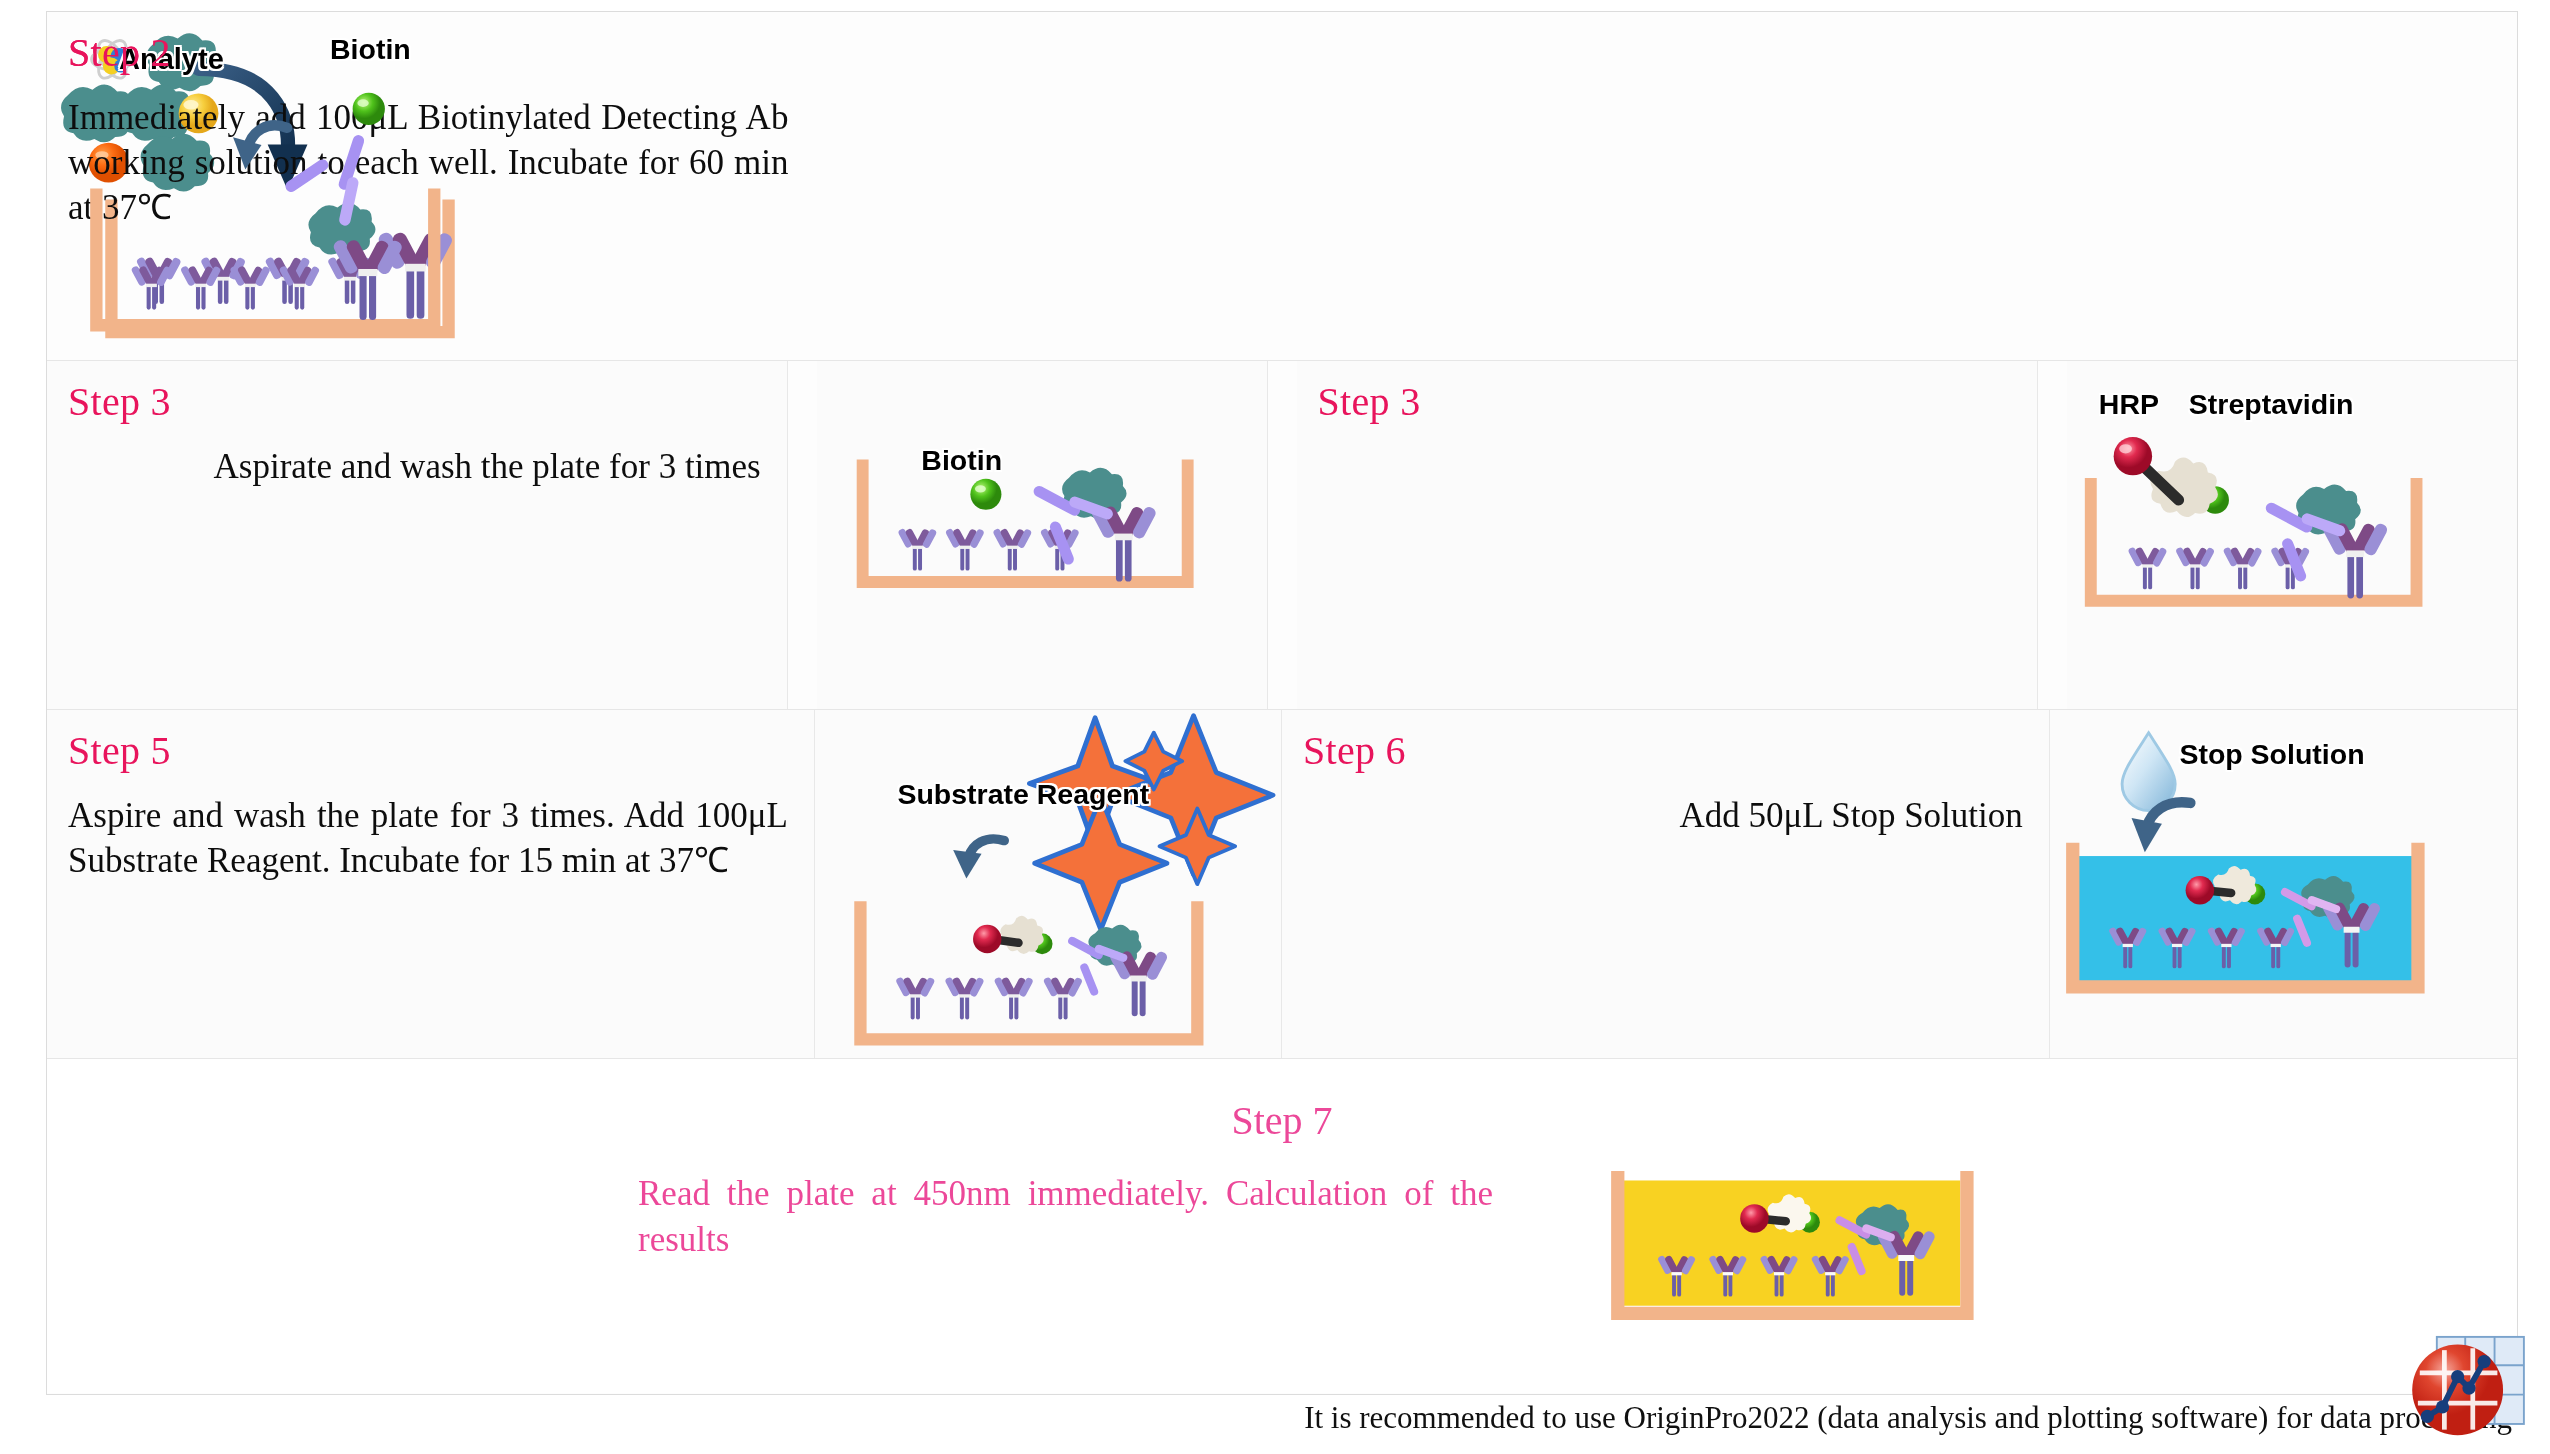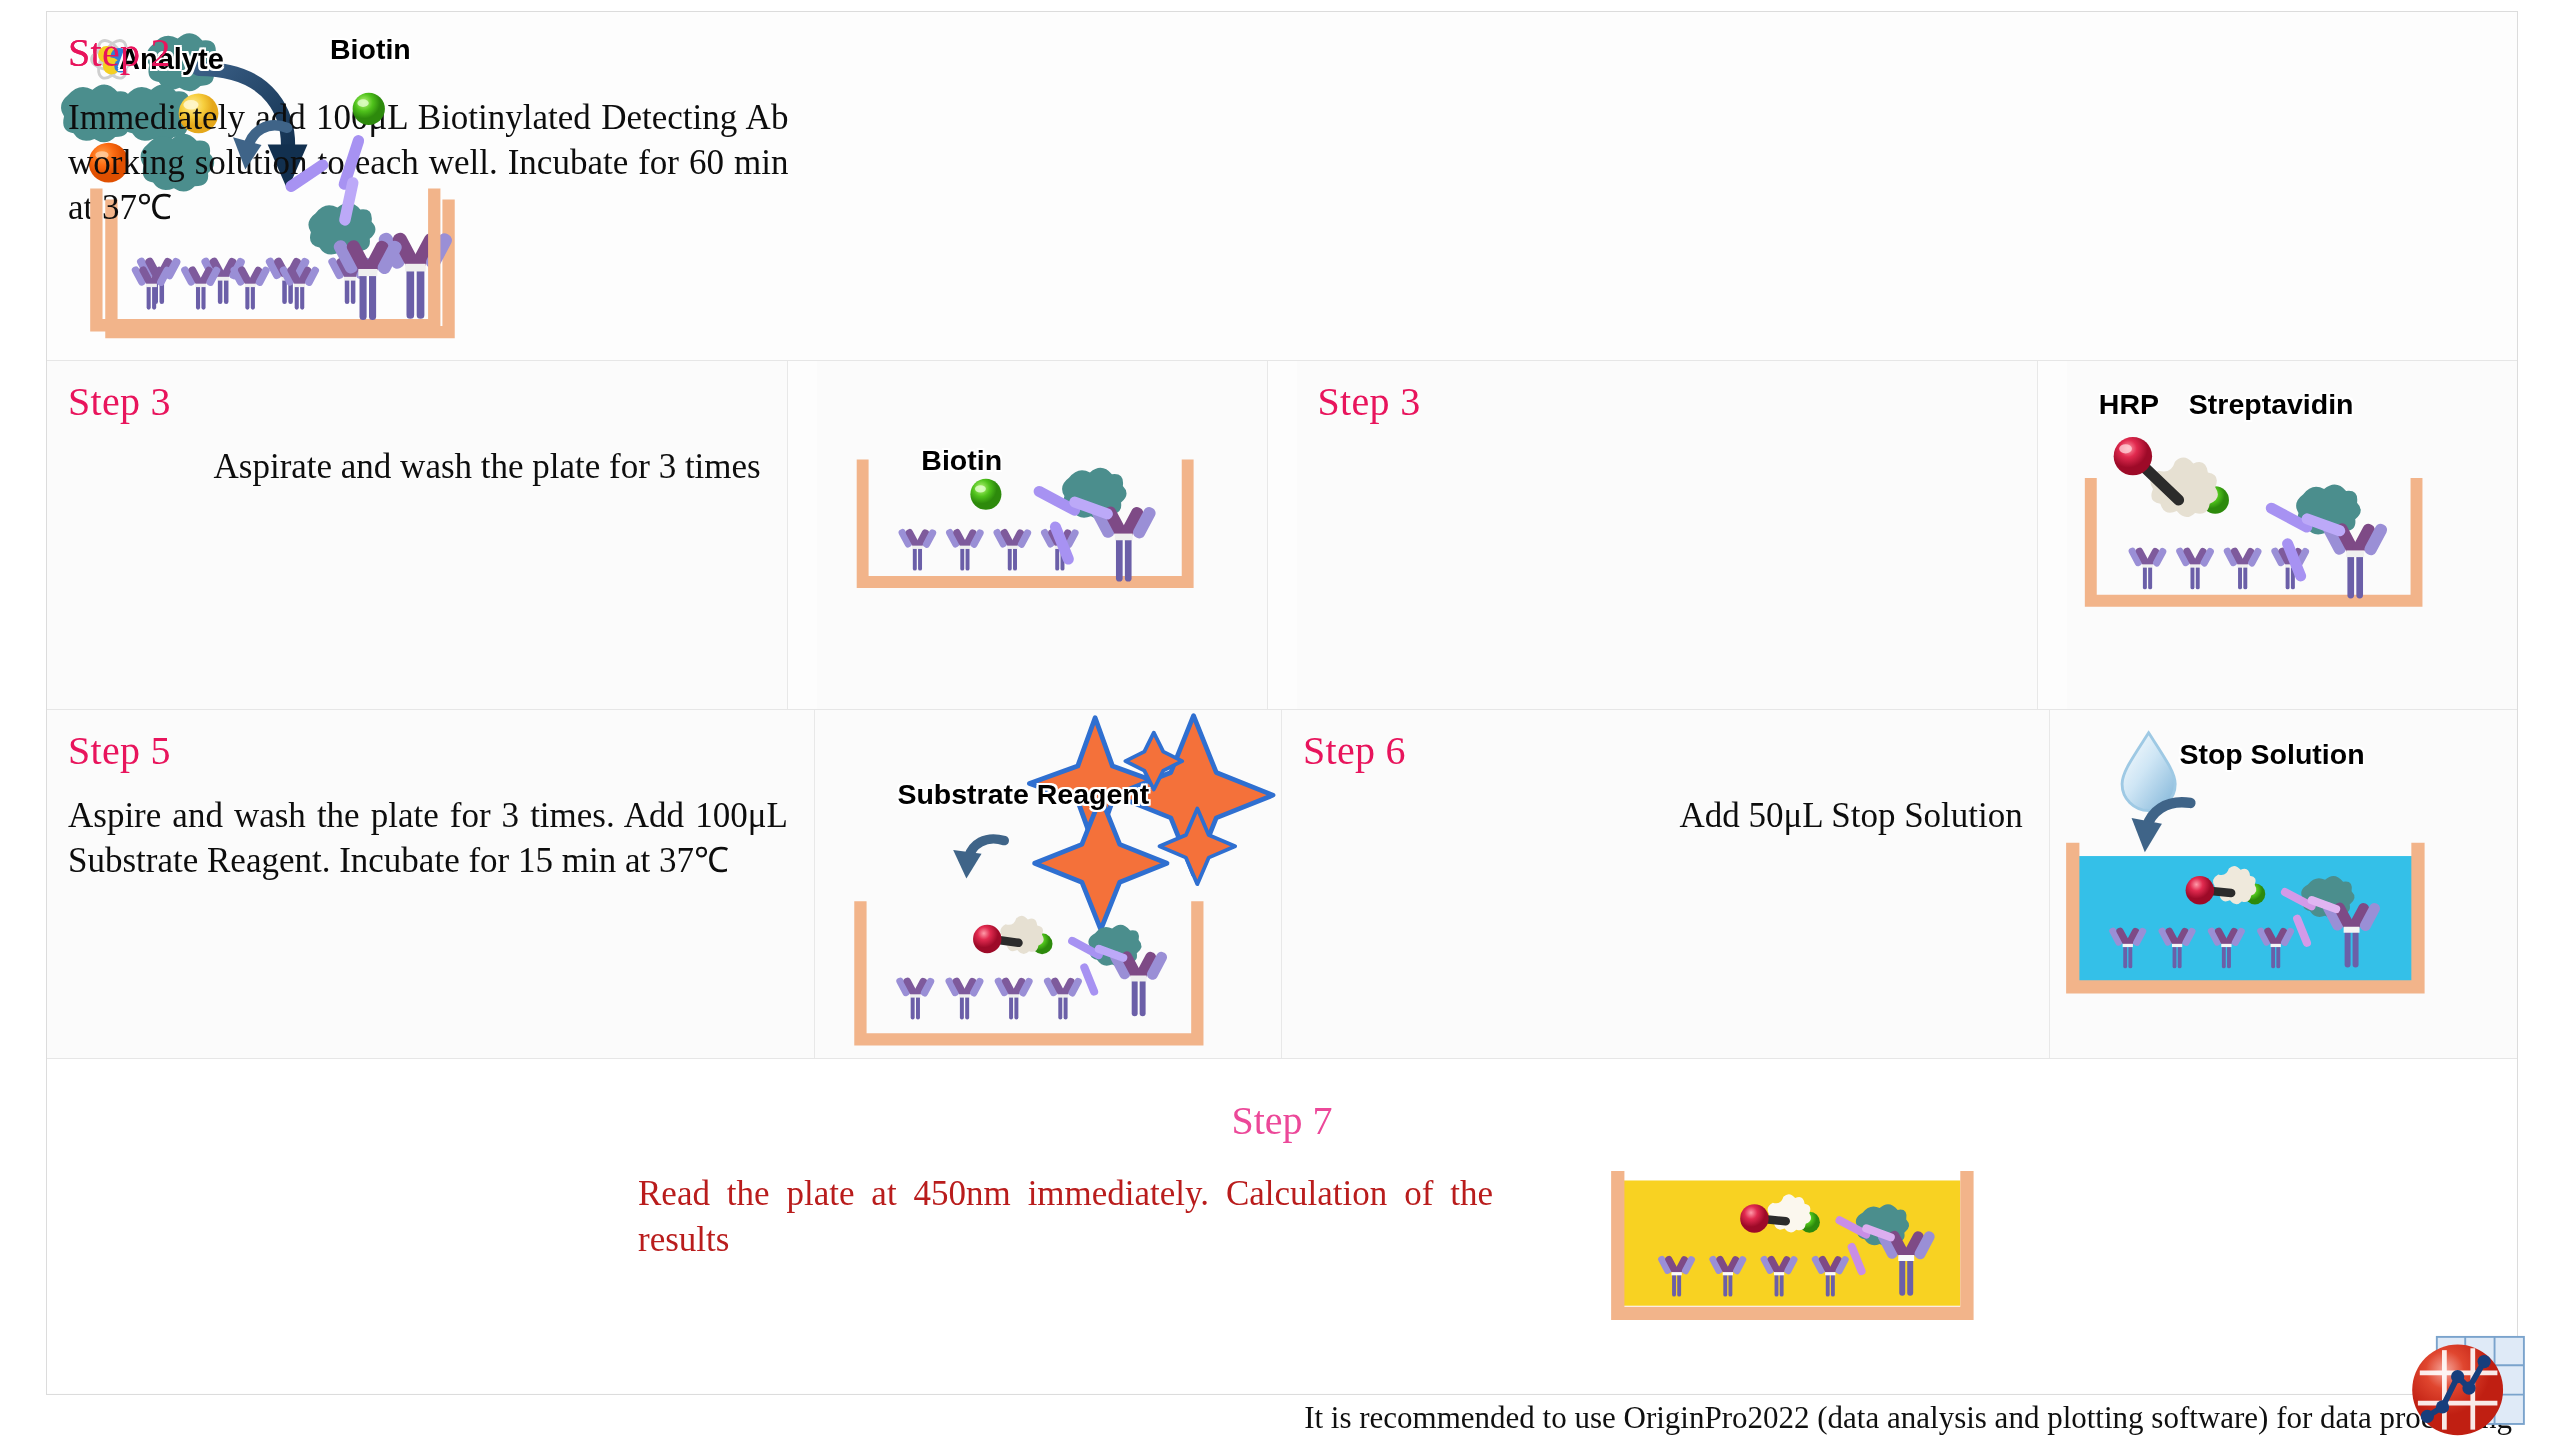--- a/index.html
+++ b/index.html
@@ -38,21 +38,21 @@
   }
   .step-body.nojust{text-align:right;}
 
   
   .s7-title{
     position:absolute;left:0;right:0;top:38px;text-align:center;
     color:#ec4899;font-size:40px;font-family:"Liberation Serif", serif;
   }
   .s7-body{
     position:absolute;left:591px;width:855px;top:112px;
-    color:#b91c1c;font-size:35px;line-height:1.30;
+    color:#ec4899;font-size:35px;line-height:1.30;
     text-align:justify;text-justify:inter-word;
     font-family:"Liberation Serif", serif;
   }
   .s7-art{position:absolute;left:1548px;top:91px;width:408px;height:190px;}
 
   
   .footer{
     position:absolute;left:0;top:1398px;width:2550px;height:57px;
     background:#fff;
   }

